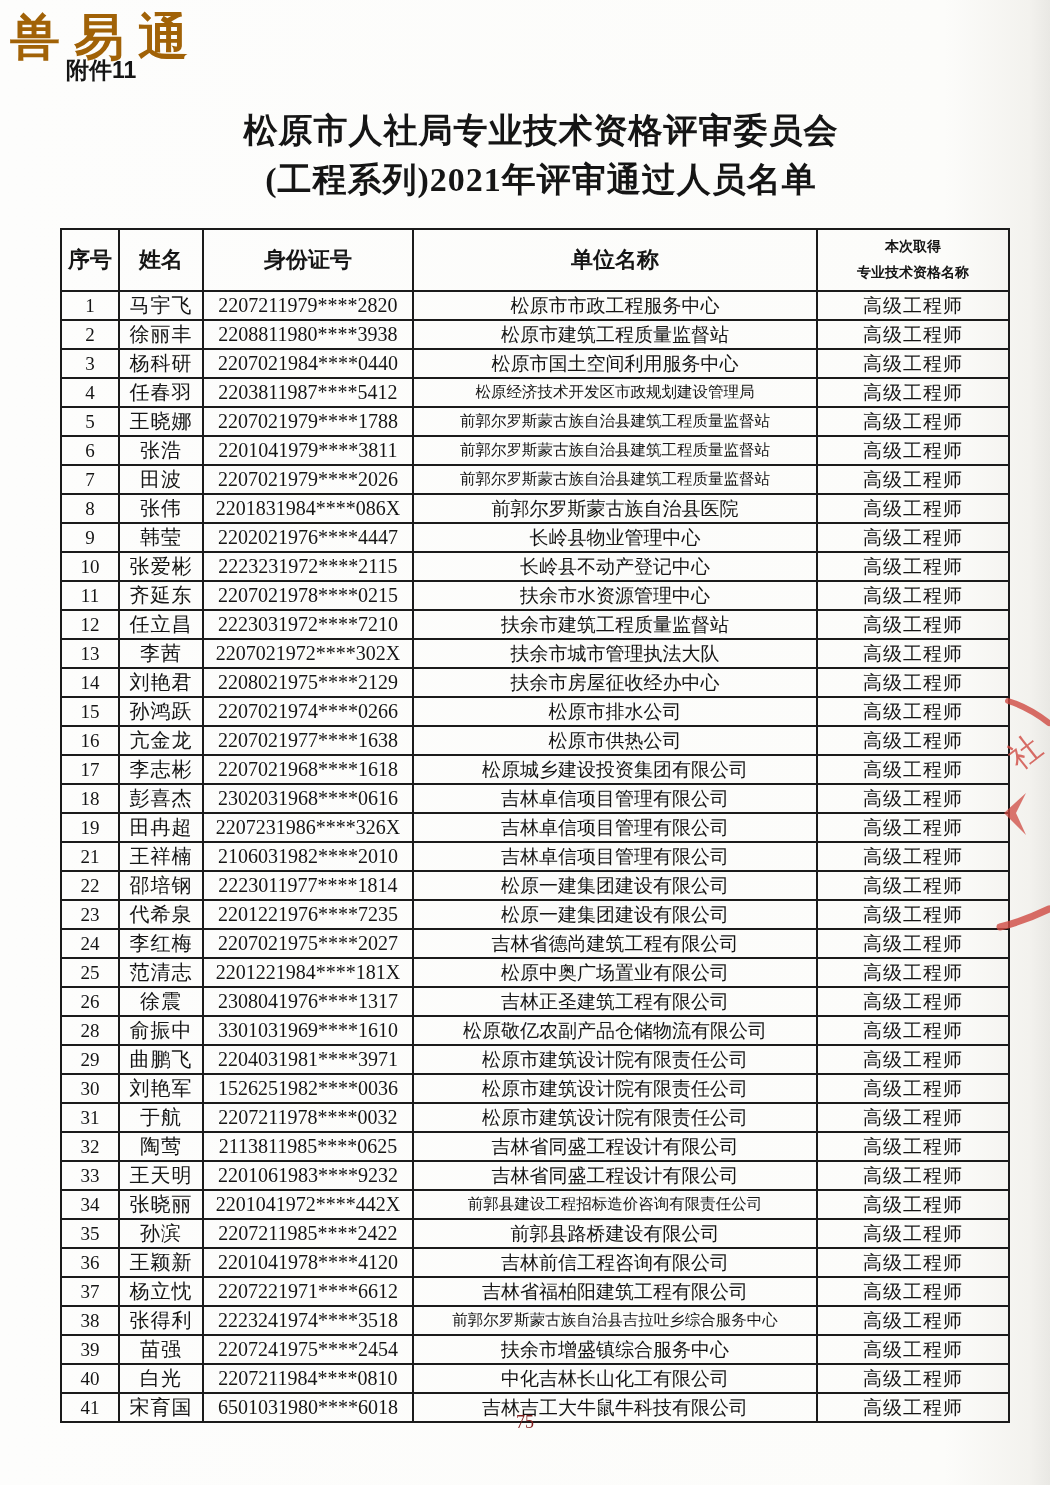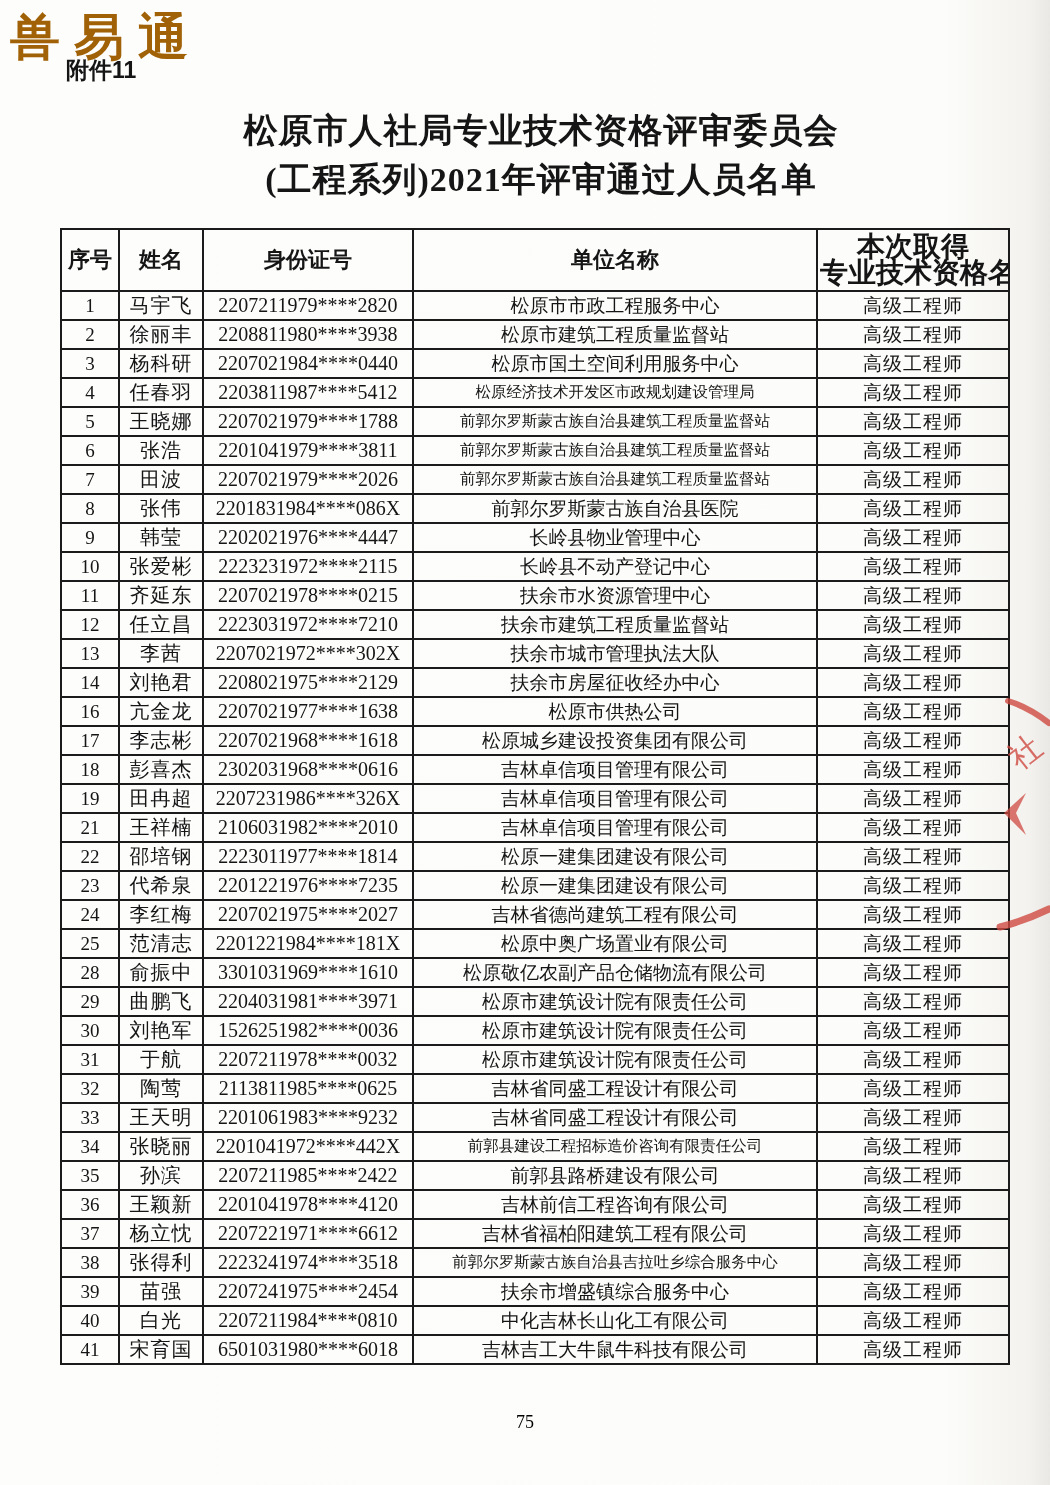--- a/index.html
+++ b/index.html
@@ -37,32 +37,32 @@
   }
   table.roster th,table.roster td{
     border:2px solid #1b1b1b;
     padding:0 2px;
     text-align:center;vertical-align:middle;
     overflow:hidden;white-space:nowrap;
   }
   table.roster th{
     height:60px;font-size:22px;font-weight:700;
   }
-  table.roster th.h-qual{font-size:28px;line-height:26px;}
+  table.roster th.h-qual{font-size:14px;line-height:26px;}
   table.roster td{height:23.2px;}
   col.c1{width:58px;}col.c2{width:84px;}col.c3{width:210px;}col.c4{width:404px;}col.c5{width:192px;}
   td.c-seq{font-size:19px;}
   td.c-name{font-size:20px;letter-spacing:1px;}
   td.c-id{font-size:20px;}
   td.c-unit{font-size:19px;}
   td.c-unit.small{font-size:15.5px;}
   td.c-qual{font-size:19px;letter-spacing:1px;}
   .pageno{
     position:absolute;left:0;top:1412px;width:1050px;
-    text-align:center;font-size:18px;color:#000000;
+    text-align:center;font-size:18px;color:#7f1d1d;
   }
   .seal{position:absolute;left:988px;top:693px;}
 </style>
 </head>
 <body>
 
 <div class="page">
 
   <div class="logo">兽易通</div>
 
@@ -186,20 +186,27 @@
       <td class="c-qual">高级工程师</td>
     </tr>
         <tr>
       <td class="c-seq">14</td>
       <td class="c-name">刘艳君</td>
       <td class="c-id">2208021975****2129</td>
       <td class="c-unit">扶余市房屋征收经办中心</td>
       <td class="c-qual">高级工程师</td>
     </tr>
         <tr>
+      <td class="c-seq">15</td>
+      <td class="c-name">孙鸿跃</td>
+      <td class="c-id">2207021974****0266</td>
+      <td class="c-unit">松原市排水公司</td>
+      <td class="c-qual">高级工程师</td>
+    </tr>
+        <tr>
       <td class="c-seq">16</td>
       <td class="c-name">亢金龙</td>
       <td class="c-id">2207021977****1638</td>
       <td class="c-unit">松原市供热公司</td>
       <td class="c-qual">高级工程师</td>
     </tr>
         <tr>
       <td class="c-seq">17</td>
       <td class="c-name">李志彬</td>
       <td class="c-id">2207021968****1618</td>
@@ -246,20 +253,27 @@
       <td class="c-name">李红梅</td>
       <td class="c-id">2207021975****2027</td>
       <td class="c-unit">吉林省德尚建筑工程有限公司</td>
       <td class="c-qual">高级工程师</td>
     </tr>
         <tr>
       <td class="c-seq">25</td>
       <td class="c-name">范清志</td>
       <td class="c-id">2201221984****181X</td>
       <td class="c-unit">松原中奥广场置业有限公司</td>
+      <td class="c-qual">高级工程师</td>
+    </tr>
+        <tr>
+      <td class="c-seq">26</td>
+      <td class="c-name">徐震</td>
+      <td class="c-id">2308041976****1317</td>
+      <td class="c-unit">吉林正圣建筑工程有限公司</td>
       <td class="c-qual">高级工程师</td>
     </tr>
         <tr>
       <td class="c-seq">28</td>
       <td class="c-name">俞振中</td>
       <td class="c-id">3301031969****1610</td>
       <td class="c-unit">松原敬亿农副产品仓储物流有限公司</td>
       <td class="c-qual">高级工程师</td>
     </tr>
         <tr>

